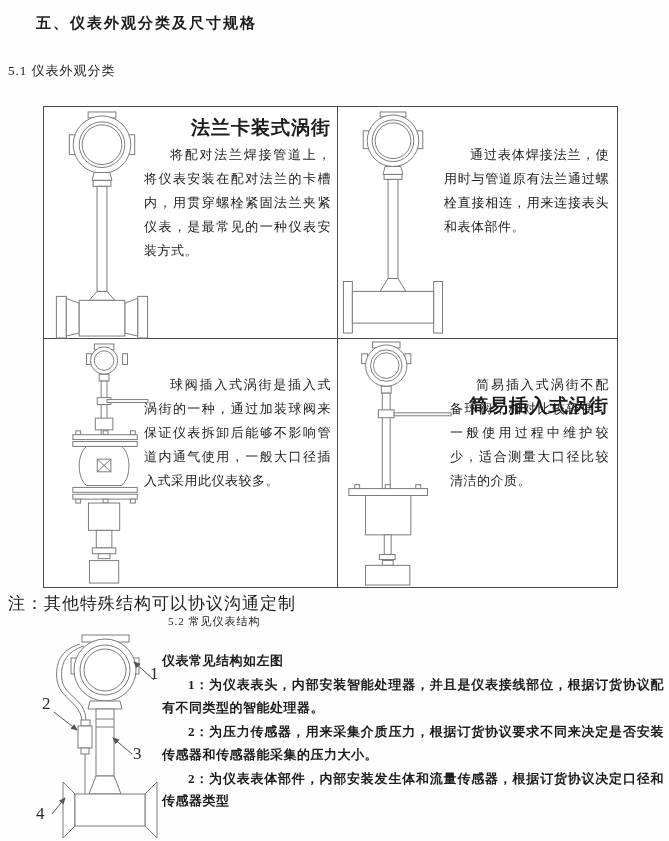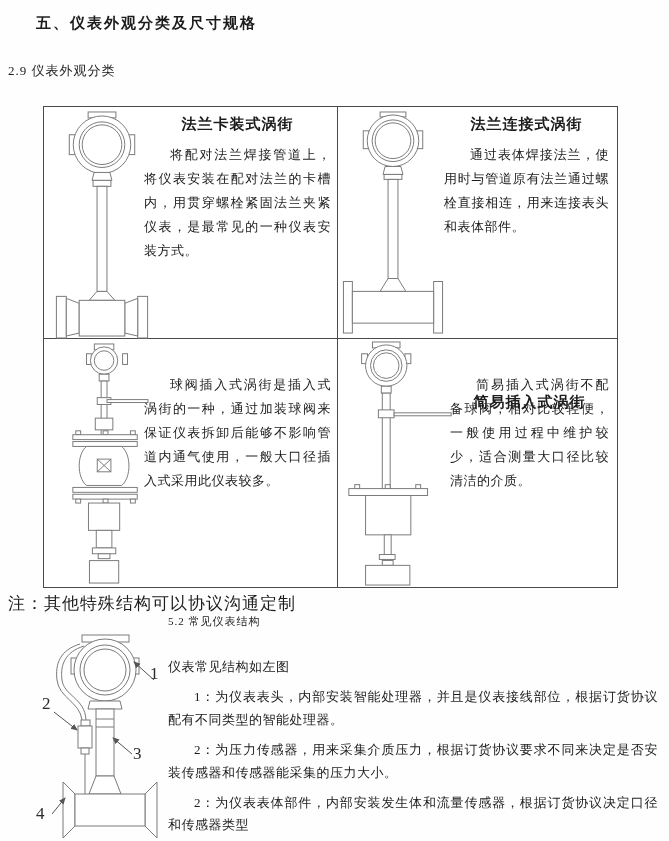--- a/index.html
+++ b/index.html
@@ -22,21 +22,21 @@
     left:43px;top:106px;width:575px;height:482px;
     border:1px solid #4a4a4a;display:grid;
     grid-template-columns:294px 1fr;grid-template-rows:232px 1fr;
     box-sizing:border-box;background:#fff;
   }
   .cell{position:relative;box-sizing:border-box;}
   .cell-tl{border-right:1px solid #4a4a4a;border-bottom:1px solid #4a4a4a;}
   .cell-tr{border-bottom:1px solid #4a4a4a;}
   .cell-bl{border-right:1px solid #4a4a4a;}
   .cell-title{
-    position:absolute;text-align:center;font-weight:700;font-size:15px;
+    position:absolute;text-align:right;font-weight:700;font-size:19px;
     letter-spacing:1px;font-family:"Liberation Sans","DejaVu Sans",sans-serif;
   }
   .cell-desc{
     position:absolute;font-size:13px;line-height:24px;text-align:justify;
     text-indent:2em;letter-spacing:0.5px;
   }
   .t1{left:100px;right:6px;top:8px;}  .d1{left:100px;right:6px;top:36px;}
   .t2{left:106px;right:8px;top:8px;}  .d2{left:106px;right:8px;top:36px;}
   .t3{left:100px;right:6px;top:6px;}  .d3{left:100px;right:6px;top:34px;}
   .t4{left:112px;right:8px;top:6px;margin-top:48px;}  .d4{left:112px;right:8px;top:34px;}
@@ -44,34 +44,34 @@
   .drawing{position:absolute;}
   svg{display:block;}
   .lines{fill:#ffffff;stroke:#7a7a7a;stroke-width:1;}
   .nofill{fill:none;stroke:#7a7a7a;stroke-width:1;}
   .leader{fill:none;stroke:#555;stroke-width:1;}
 
   .struct-text{
     left:160px;top:648px;width:506px;font-size:13px;line-height:22.4px;
     letter-spacing:0.5px;
   }
-  .struct-text p{margin:8px;text-align:justify;}
+  .struct-text p{margin:2px;text-align:justify;font-weight:bold;}
   .struct-text p.indent{text-indent:2em;}
 
   .diagram-wrap{left:20px;top:632px;width:150px;height:208px;}
   .fig-label{
     position:absolute;font-size:17px;font-family:"Liberation Serif","DejaVu Serif",serif;
     color:#2a2a2a;
   }
 </style>
 </head>
 <body>
 
 <div class="abs page-title">五、仪表外观分类及尺寸规格</div>
-<div class="abs sec-heading sec51">2.9 仪表外观分类</div>
+<div class="abs sec-heading sec51">5.1 仪表外观分类</div>
 
 <div class="abs class-table">
 
   <div class="cell cell-tl">
     <div class="drawing" style="left:8px;top:2px;">
       <svg width="100" height="230" viewBox="0 0 100 232">
         <g class="lines">
           <rect x="36" y="3" width="28" height="6"></rect>
           <rect x="17" y="26" width="7" height="20"></rect>
           <rect x="76" y="26" width="7" height="20"></rect>
@@ -107,21 +107,20 @@
           <polygon points="47,56 63,56 65,64 45,64"></polygon>
           <rect x="46" y="64" width="18" height="5"></rect>
           <rect x="50" y="69" width="10" height="100"></rect>
           <polygon points="50,169 60,169 68,182 42,182"></polygon>
           <rect x="5" y="172" width="9" height="52"></rect>
           <rect x="96" y="172" width="9" height="52"></rect>
           <rect x="14" y="182" width="82" height="32"></rect>
         </g>
       </svg>
     </div>
-    <div class="cell-title t2">法兰连接式涡街</div>
     <div class="cell-desc d2">通过表体焊接法兰，使用时与管道原有法兰通过螺栓直接相连，用来连接表头和表体部件。</div>
   </div>
 
   <div class="cell cell-bl">
     <div class="drawing" style="left:8px;top:4px;">
       <svg width="110" height="242" viewBox="0 0 110 248">
         <g class="lines">
           <rect x="42" y="1" width="20" height="6"></rect>
           <rect x="34" y="11" width="5" height="11"></rect>
           <rect x="71" y="11" width="5" height="11"></rect>

